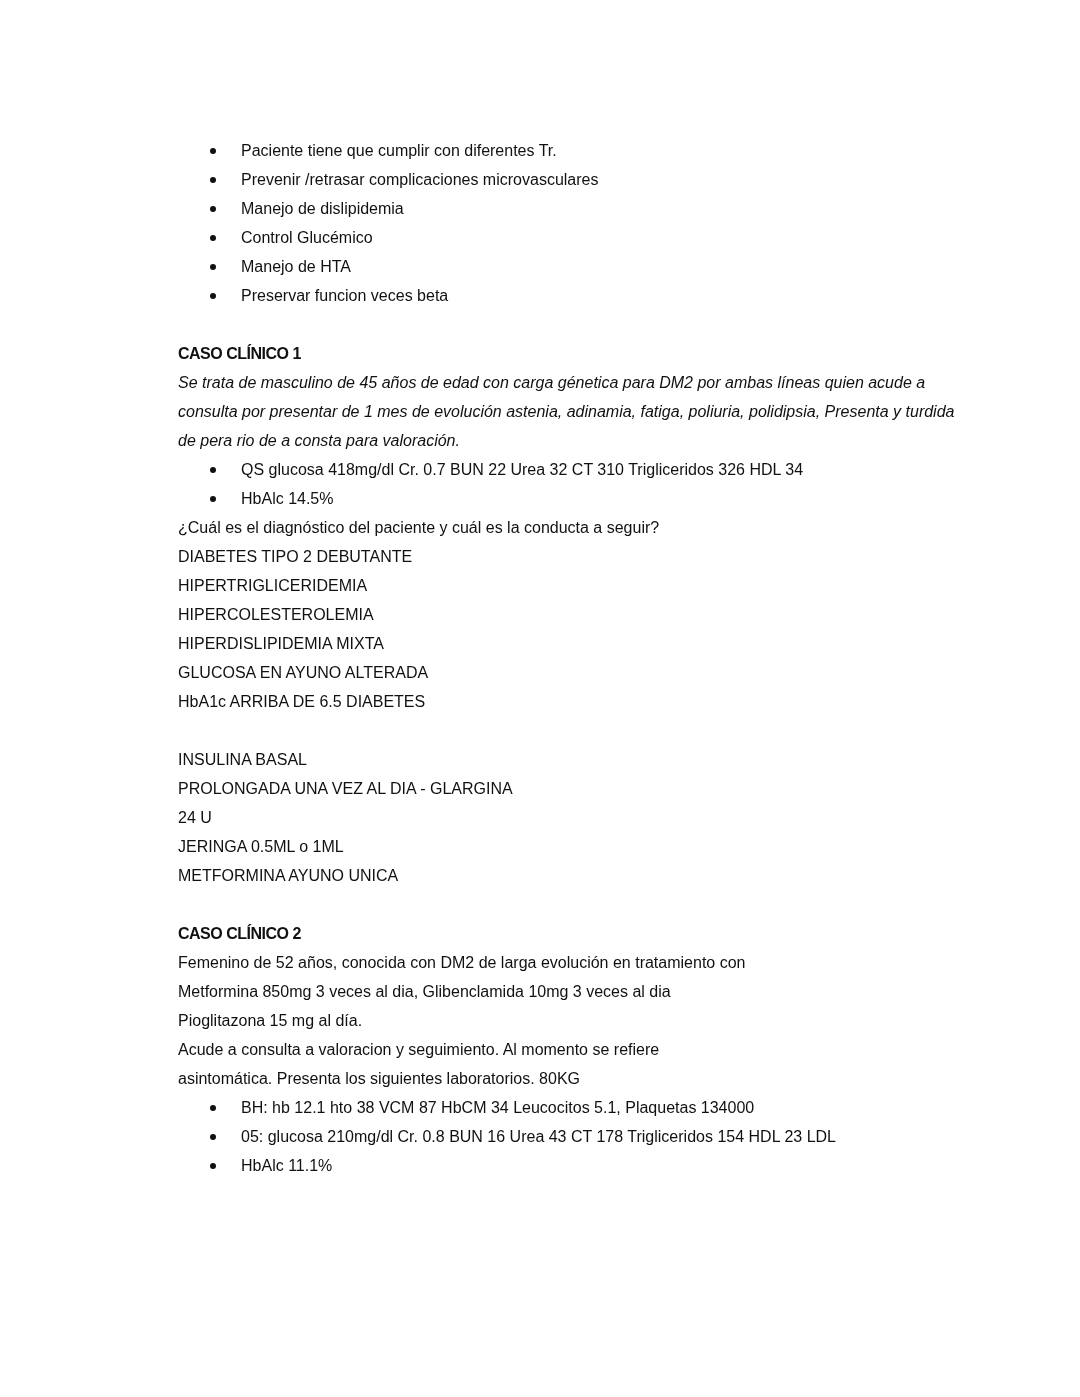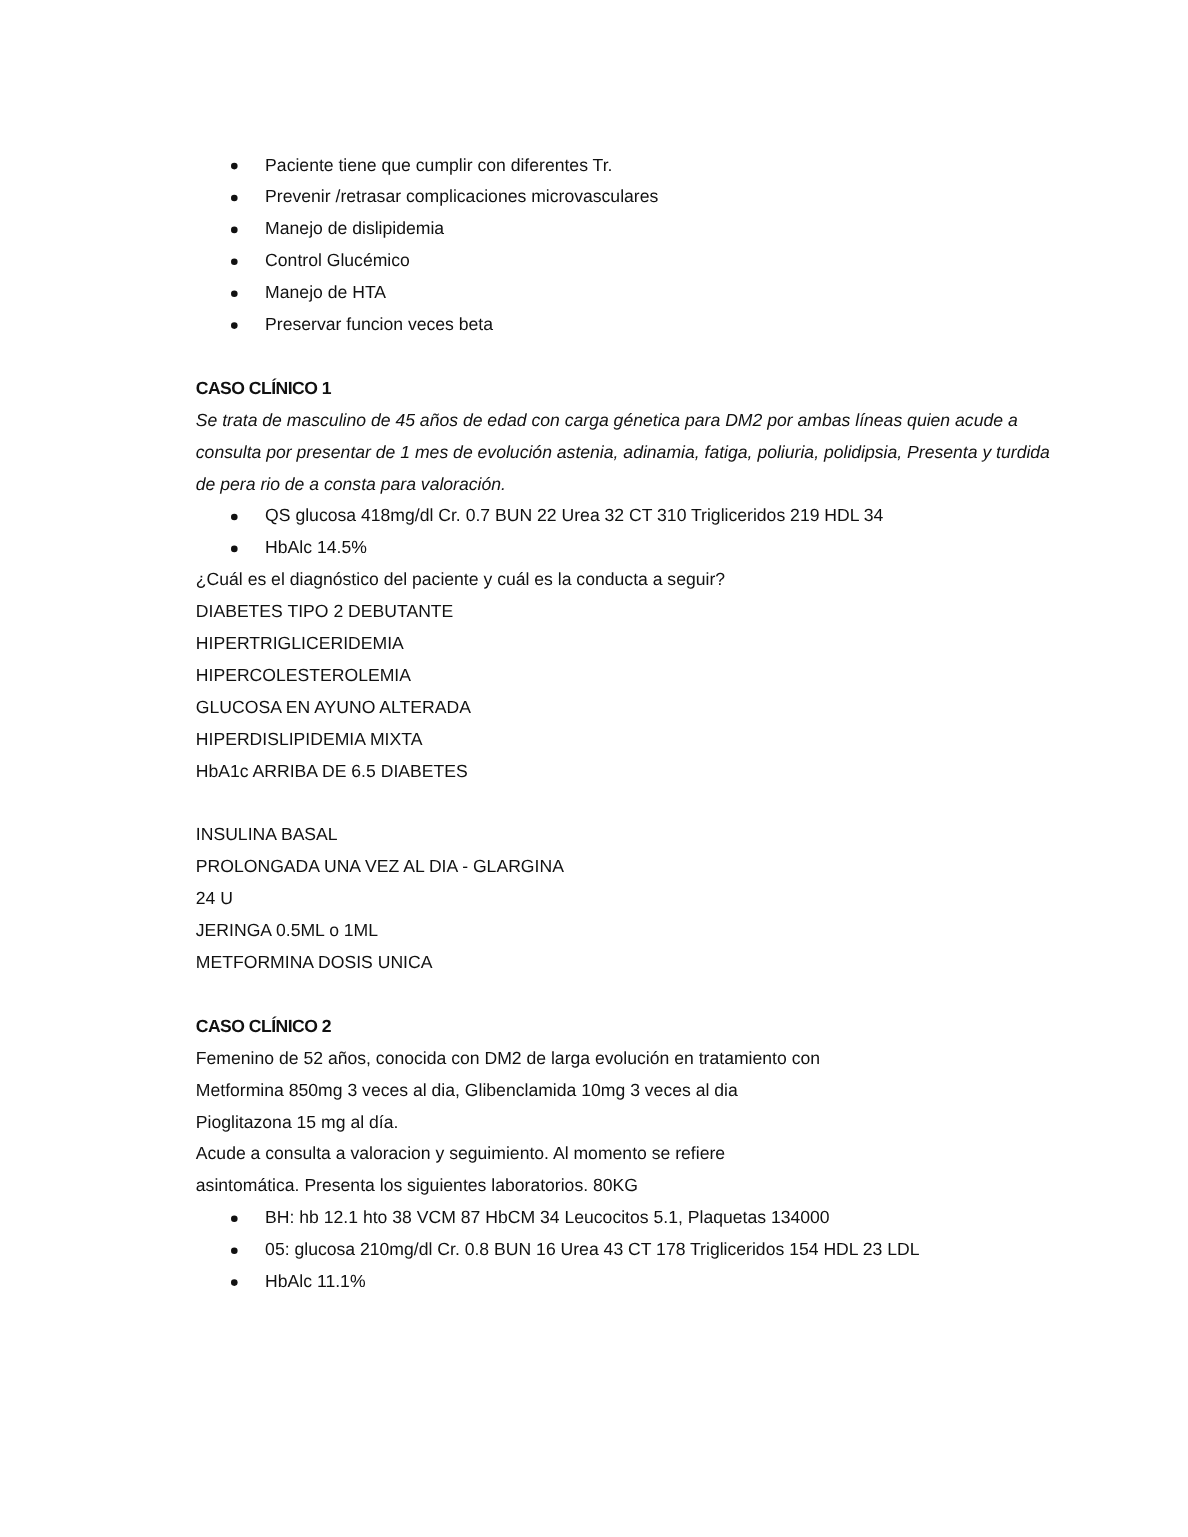--- a/index.html
+++ b/index.html
@@ -64,39 +64,39 @@
     <li><span class="bullet"></span><span>Manejo de HTA</span></li>
     <li><span class="bullet"></span><span>Preservar funcion veces beta</span></li>
   </ul>
 
   <div class="spacer"></div>
 
   <section>
     <div class="heading">CASO CLÍNICO 1</div>
     <p class="para">Se trata de masculino de 45 años de edad con carga génetica para DM2 por ambas líneas quien acude a consulta por presentar de 1 mes de evolución astenia, adinamia, fatiga, poliuria, polidipsia, Presenta y turdida de pera rio de a consta para valoración.</p>
     <ul class="bullets">
-      <li><span class="bullet"></span><span>QS glucosa 418mg/dl Cr. 0.7 BUN 22 Urea 32 CT 310 Trigliceridos 219 HDL 34</span></li>
+      <li><span class="bullet"></span><span>QS glucosa 418mg/dl Cr. 0.7 BUN 22 Urea 32 CT 310 Trigliceridos 326 HDL 34</span></li>
       <li><span class="bullet"></span><span>HbAlc 14.5%</span></li>
     </ul>
     <span class="line">¿Cuál es el diagnóstico del paciente y cuál es la conducta a seguir?</span>
     <div>
       <span class="line">DIABETES TIPO 2 DEBUTANTE</span>
       <span class="line">HIPERTRIGLICERIDEMIA</span>
       <span class="line">HIPERCOLESTEROLEMIA</span>
+      <span class="line">HIPERDISLIPIDEMIA MIXTA</span>
       <span class="line">GLUCOSA EN AYUNO ALTERADA</span>
-      <span class="line">HIPERDISLIPIDEMIA MIXTA</span>
       <span class="line">HbA1c ARRIBA DE 6.5 DIABETES</span>
     </div>
     <div class="spacer"></div>
     <div>
       <span class="line">INSULINA BASAL</span>
       <span class="line">PROLONGADA UNA VEZ AL DIA - GLARGINA</span>
       <span class="line">24 U</span>
       <span class="line">JERINGA 0.5ML o 1ML</span>
-      <span class="line">METFORMINA DOSIS UNICA</span>
+      <span class="line">METFORMINA AYUNO UNICA</span>
     </div>
   </section>
 
   <div class="spacer"></div>
 
   <section>
     <div class="heading">CASO CLÍNICO 2</div>
     <div>
       <span class="line">Femenino de 52 años, conocida con DM2 de larga evolución en tratamiento con</span>
       <span class="line">Metformina 850mg 3 veces al dia, Glibenclamida 10mg 3 veces al dia</span>

